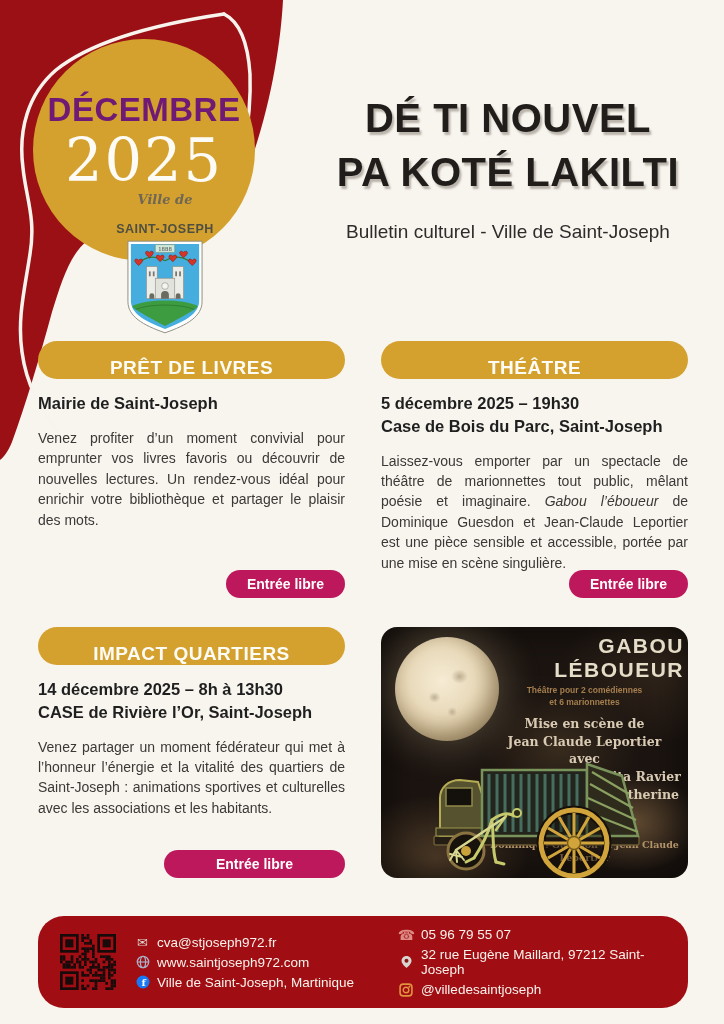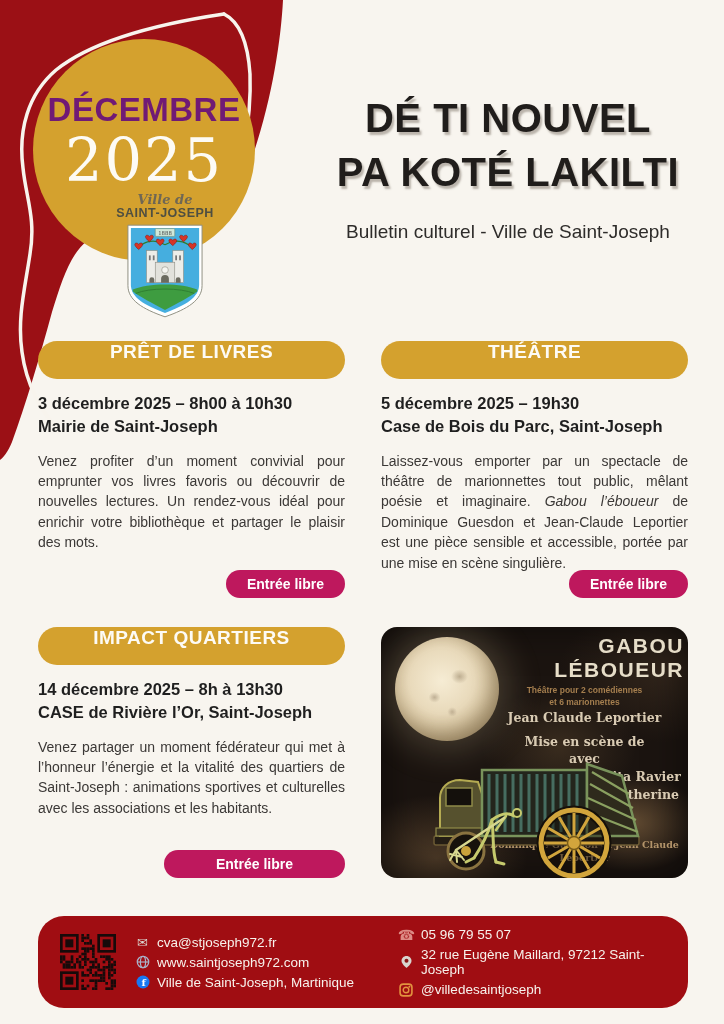--- a/index.html
+++ b/index.html
@@ -9,33 +9,33 @@
 
   
   .decor-svg{position:absolute;left:0;top:0;}
   .gold-circle{position:absolute;left:33px;top:39px;width:222px;height:222px;border-radius:50%;
     background:#D4A12E;display:flex;flex-direction:column;align-items:center;}
   .month{margin-top:52px;font-size:33px;font-weight:bold;color:#701a75;letter-spacing:.5px;}
   .year{font-family:"DejaVu Serif",serif;font-size:59px;line-height:1;color:#FDFBF5;margin-top:2px;letter-spacing:2px;}
 
   .crest{position:absolute;left:112px;top:193px;width:106px;text-align:center;}
   .crest-script{font-family:"DejaVu Serif",serif;font-style:italic;font-weight:bold;font-size:13px;color:#6f6754;line-height:1;}
-  .crest-name{font-size:12.5px;font-weight:bold;color:#4f4f41;letter-spacing:.5px;line-height:1.1;margin-top:1px;}
+  .crest-name{font-size:12.5px;font-weight:bold;color:#4f4f41;letter-spacing:.5px;line-height:1.1;margin-top:17px;}
   .crest-shield{margin-top:2px;}
 
   .header-text{position:absolute;left:310px;top:92px;width:396px;text-align:center;}
   .title-line{font-size:40px;font-weight:bold;color:#201d1b;line-height:1.34;letter-spacing:.5px;
     text-shadow:2px 2.5px 2px rgba(135,125,115,.55);}
   .subtitle{margin-top:22px;font-size:19px;color:#2e2c2a;}
 
   
   .content{position:absolute;left:38px;top:341px;width:650px;display:grid;
     grid-template-columns:307px 307px;column-gap:36px;row-gap:29px;}
   .card{position:relative;height:257px;}
-  .pill{height:38px;background:#D4A12E;border-radius:20px;display:flex;align-items:flex-start;justify-content:center;}
+  .pill{height:38px;background:#D4A12E;border-radius:20px;display:flex;align-items:flex-end;justify-content:center;}
   .pill span{color:#FDFBF5;font-size:19px;font-weight:bold;letter-spacing:.5px;}
   .meta{margin-top:13px;font-size:16.5px;font-weight:bold;color:#1f1f1f;line-height:1.38;}
   .body-text{margin:13px 0 0 0;font-size:14px;color:#3b3836;line-height:1.46;text-align:justify;}
   .badge{position:absolute;right:0;bottom:0;height:28px;background:#be185d;border-radius:15px;
     display:flex;align-items:center;justify-content:center;padding:0 21px;
     color:#fff;font-size:14px;font-weight:bold;}
   .badge.wide{padding:0 52px;}
   .card.row2{height:251px;}
 
   
@@ -131,21 +131,20 @@
     <div class="subtitle">Bulletin culturel - Ville de Saint-Joseph</div>
   </div>
 
   <div class="content">
 
     <section class="card">
       <div class="pill">
         <span>PRÊT DE LIVRES</span>
       </div>
       <div class="meta">
-        <div>3 décembre 2025 – 8h00 à 10h30</div>
         <div>Mairie de Saint-Joseph</div>
       </div>
       <p class="body-text">Venez profiter d’un moment convivial pour emprunter vos livres favoris ou découvrir de nouvelles lectures. Un rendez-vous idéal pour enrichir votre bibliothèque et partager le plaisir des mots.</p>
       <div class="badge">Entrée libre</div>
     </section>
 
     <section class="card">
       <div class="pill">
         <span>THÉÂTRE</span>
       </div>
@@ -170,22 +169,22 @@
     </section>
 
     <div class="poster row2">
       <div class="moon"></div>
       <div class="poster-text">
         <div class="poster-title">GABOU LÉBOUEUR</div>
         <div class="poster-sub">
           <div>Théâtre pour 2 comédiennes</div>
           <div>et 6 marionnettes</div>
         </div>
+        <div class="poster-credit first">Mise en scène de</div>
         <div class="poster-credit">Jean Claude Leportier</div>
-        <div class="poster-credit first">Mise en scène de</div>
         <div class="poster-credit">avec</div>
         <div class="poster-credit">Estelle Butin et Rita Ravier</div>
         <div class="poster-credit">Marionnettes de Catherine Kremer</div>
         <div class="poster-scenario">Scénario</div>
         <div class="poster-scenario2">Dominique Guesdon et Jean Claude Leportier</div>
       </div>
       <svg class="truck" width="235" height="130" viewBox="0 0 235 130">
         <rect x="8" y="86" width="205" height="9" rx="2" fill="#241d14" stroke="#6b5a33" stroke-width="1.5"></rect>
         <path d="M14,86 V48 C14,38 22,30 34,30 L52,32 56,44 V86 Z" fill="#56512e" stroke="#b5ab52" stroke-width="2"></path>
         <rect x="20" y="38" width="26" height="18" fill="#14100c" stroke="#8f8a48" stroke-width="1.5"></rect>

